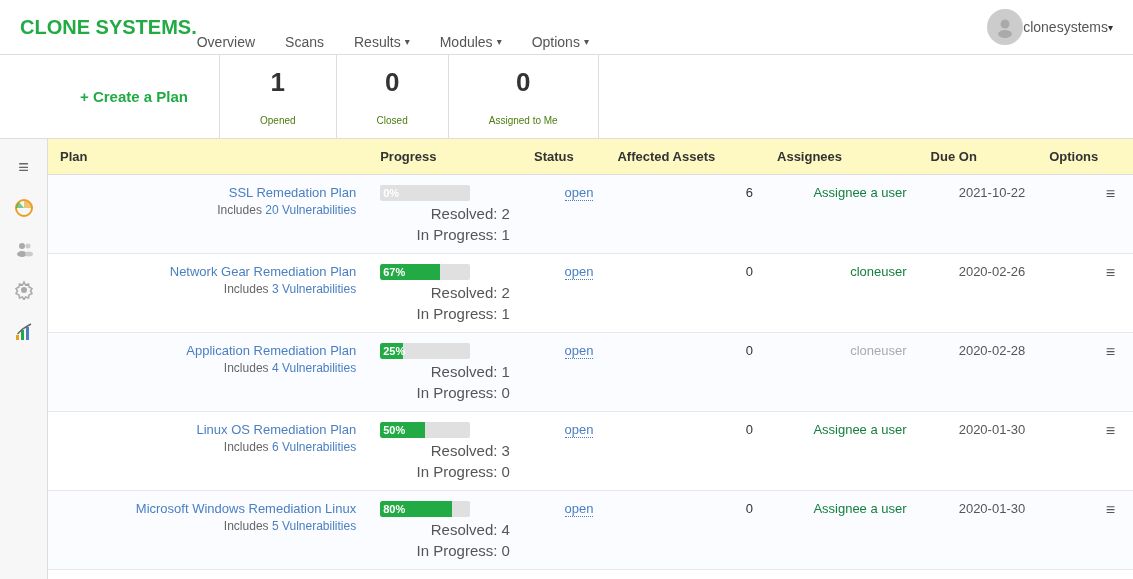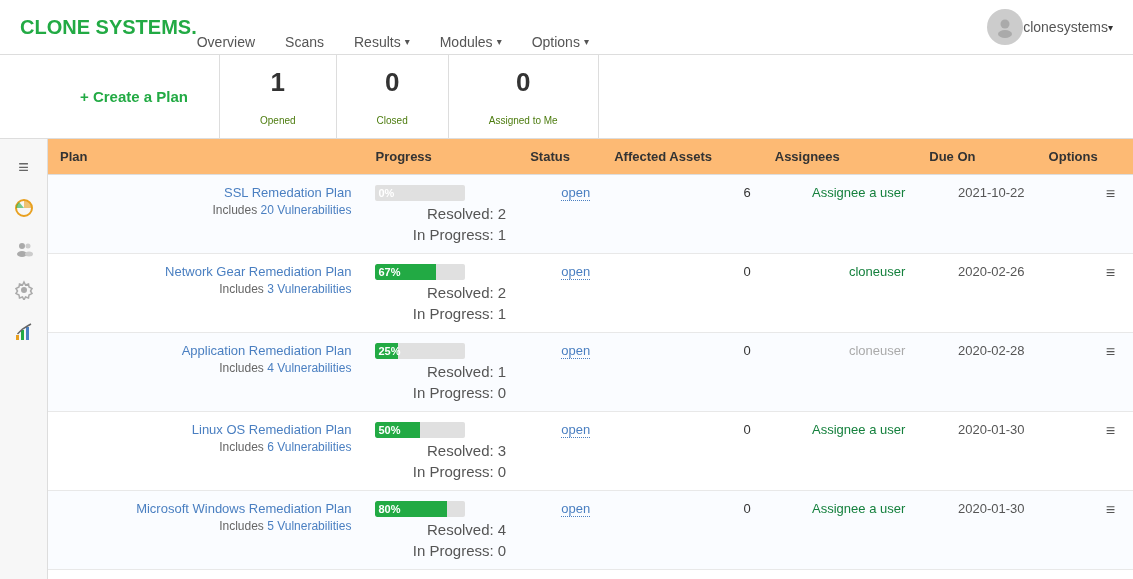--- a/index.html
+++ b/index.html
@@ -115,21 +115,21 @@
     
     .table-area {
       flex: 1;
       overflow-y: auto;
     }
     table {
       width: 100%;
       border-collapse: collapse;
     }
     thead tr {
-      background: #fdba74;
+      background: #fef9c3;
       border-bottom: 1px solid #ddd;
     }
     thead th {
       text-align: left;
       padding: 10px 12px;
       font-size: 13px;
       font-weight: bold;
       color: #333;
     }
     tbody tr {
@@ -436,21 +436,21 @@
     </td>
     <td>
       <span class="due-date">2020-01-30</span>
     </td>
     <td>
       <span class="options-btn">≡</span>
     </td>
   </tr>
           <tr>
     <td>
-      <a class="plan-name">Microsoft Windows Remediation Plan</a>
+      <a class="plan-name">Microsoft Windows Remediation Linux</a>
       <div class="plan-includes">
         Includes <a href="#">5 Vulnerabilities</a>
       </div>
     </td>
     <td>
       <div class="progress-container">
         <div class="progress-bar-outer">
           <div class="progress-bar-inner" style="width:80%"></div>
           <span class="progress-label">80%</span>
         </div>

